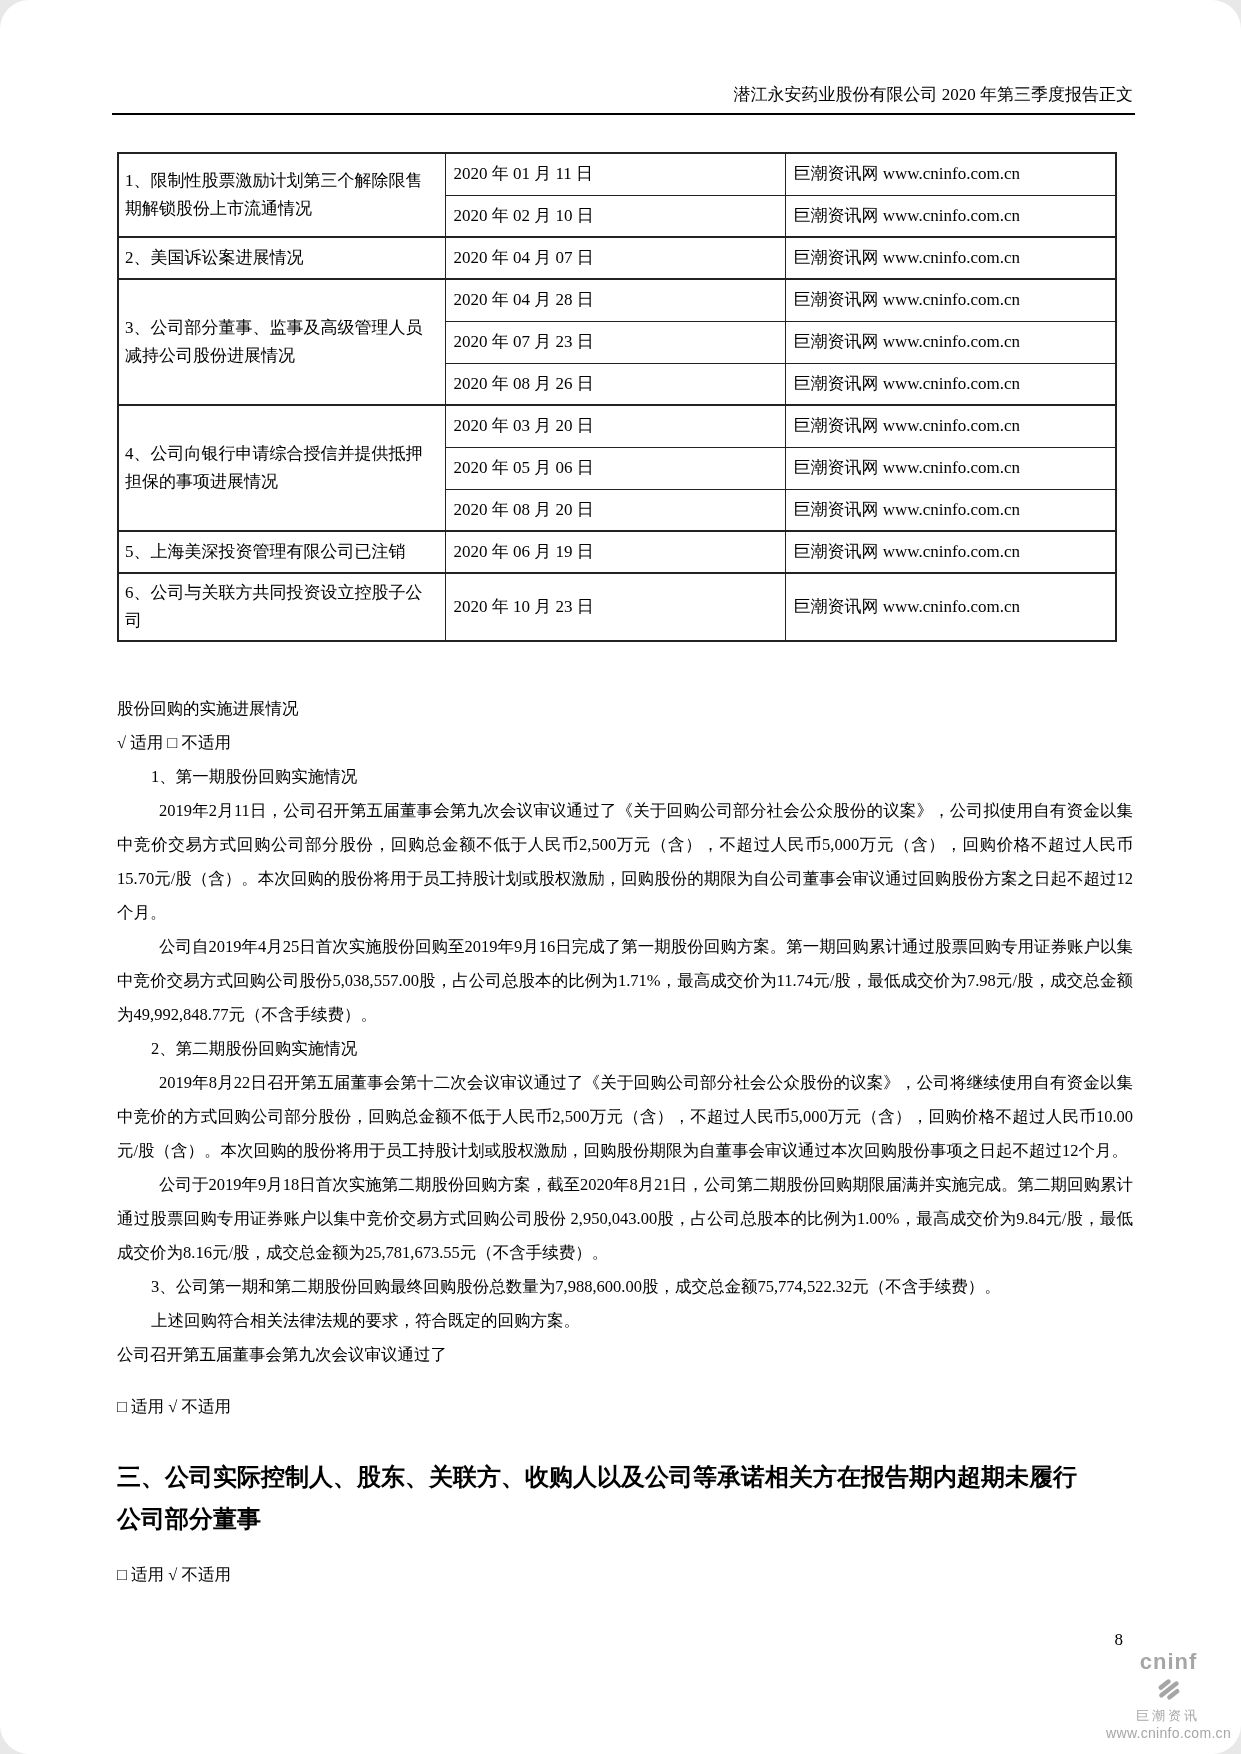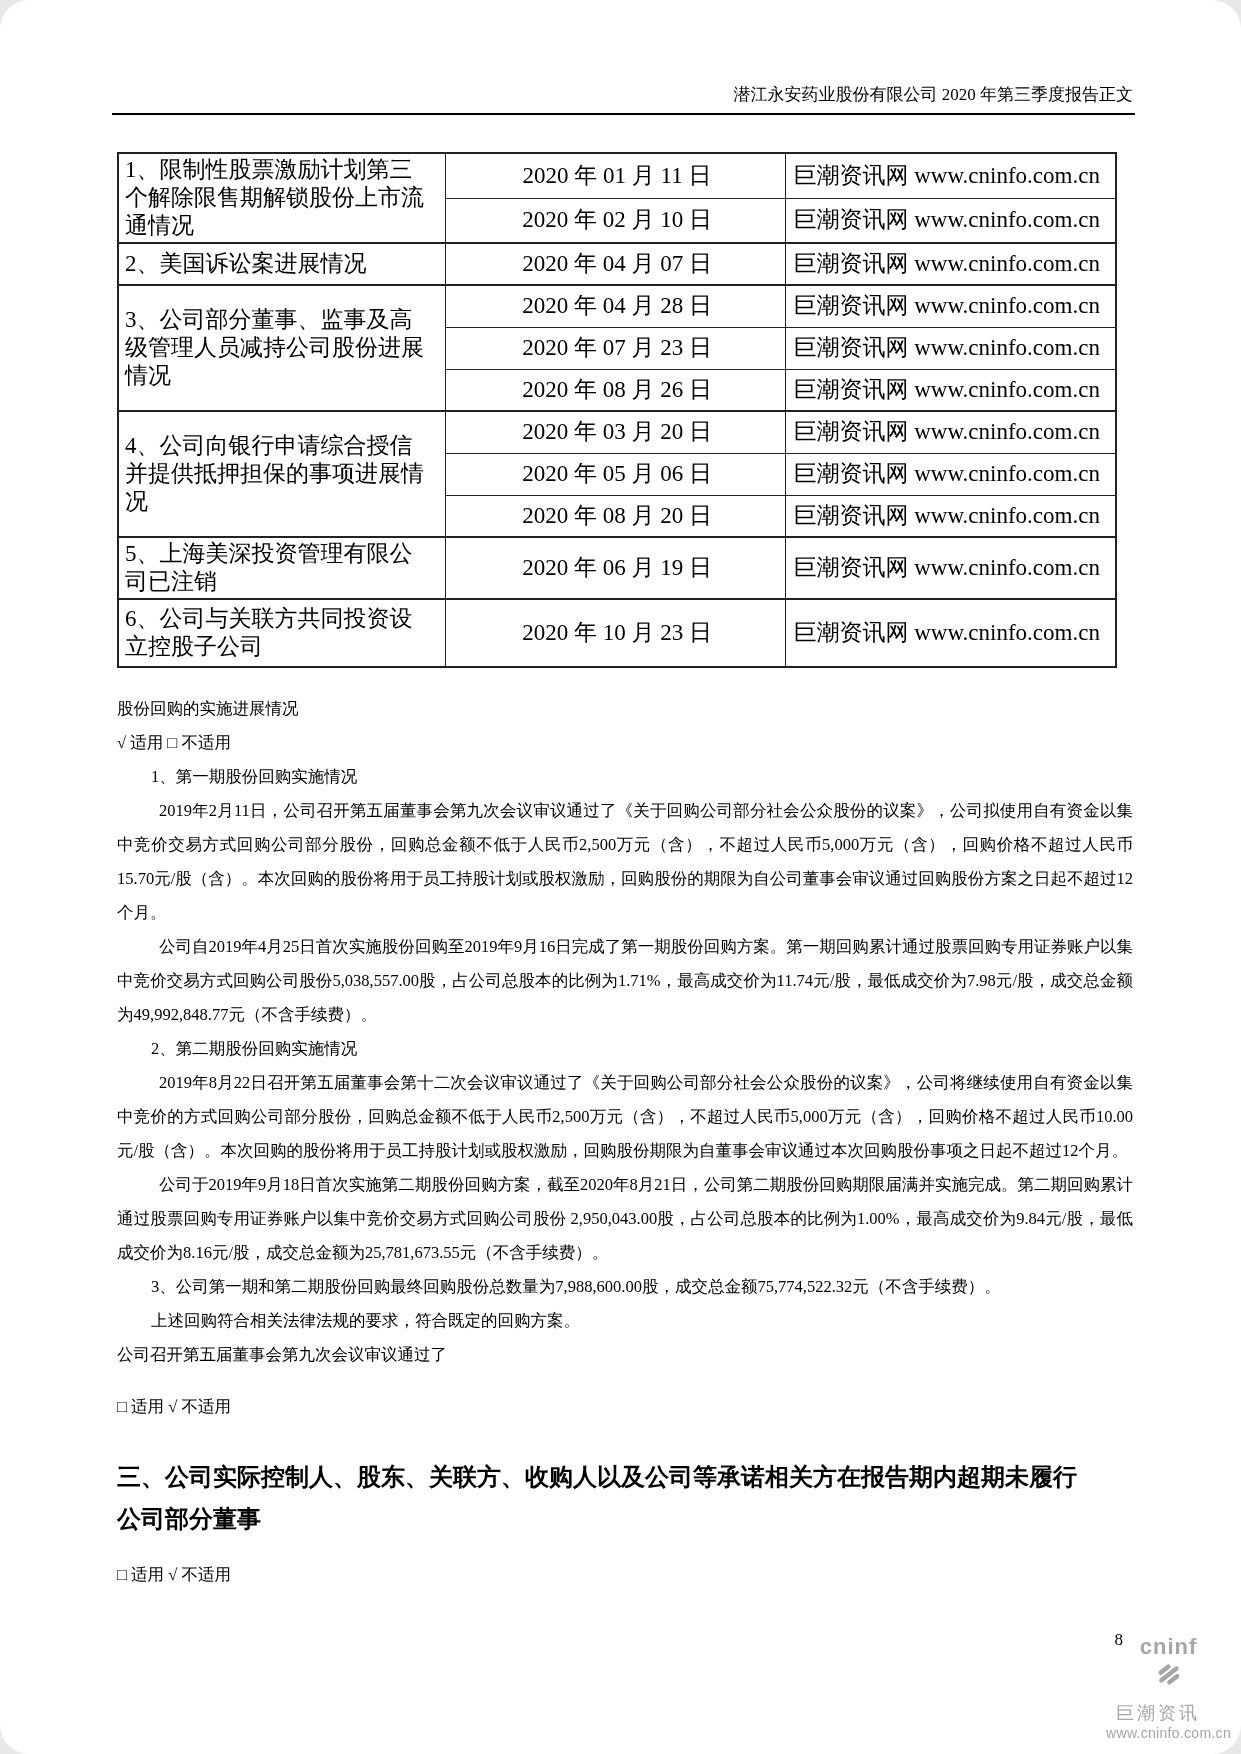--- a/index.html
+++ b/index.html
@@ -5,27 +5,27 @@
   html,body{margin:0;padding:0;background:#e8e8e8;}
   .page{position:relative;width:1241px;height:1754px;margin:0 auto;background:#ffffff;
         color:#000;font-family:"Liberation Serif","DejaVu Serif",serif;overflow:hidden;border-radius:29px;}
 
   .header-title{position:absolute;top:84px;left:112px;width:1021px;text-align:right;
         font-size:17px;line-height:22px;}
   .header-rule{position:absolute;top:113px;left:112px;width:1023px;height:0;
         border-top:2px solid #000;}
 
   table.ann{position:absolute;top:152px;left:117px;width:998px;border-collapse:collapse;
-        table-layout:fixed;font-size:23px;border:2px solid #222;}
+        table-layout:fixed;font-size:17px;border:2px solid #222;}
   table.ann td{border:1px solid #222;line-height:28px;vertical-align:middle;overflow:hidden;}
   table.ann tr{height:42px;}
   table.ann tr.tall{height:68px;}
   table.ann tr.grp td{border-top:2px solid #222;}
   td.c-item{padding:2px 11px 2px 6px;}
-  td.c-date{padding:2px 4px 2px 8px;text-align:center;}
+  td.c-date{padding:2px 4px 2px 8px;}
   td.c-site{padding:2px 4px 2px 8px;}
 
   .flow{position:absolute;top:644px;left:117px;width:1016px;font-size:16.5px;line-height:34px;margin-top:48px;}
   .flow p{margin:0;}
   .para{text-align:justify;text-indent:42px;}
   .itemline{text-indent:34px;}
   .itempara{text-align:justify;text-indent:34px;}
   .plainline{text-indent:0;}
   .checkline{text-indent:0;}
 
@@ -34,21 +34,21 @@
   .check-2{margin-top:18px !important;}
   .final-para{margin-top:16px !important;}
 
   .pagenum{position:absolute;top:1630px;left:112px;width:1011px;text-align:right;font-size:17px;}
 
   .cninfo-logo{position:absolute;right:10px;bottom:14px;color:#a6a6a6;text-align:right;
         font-family:"Liberation Sans","DejaVu Sans",sans-serif;line-height:1;}
   .logo-top{display:flex;align-items:center;justify-content:flex-end;gap:3px;flex-direction:column;}
   .logo-brand{font-size:22px;font-weight:700;letter-spacing:1px;}
   .logo-swirl{width:30px;height:27px;display:block;}
-  .logo-cn{font-size:18px;letter-spacing:3px;margin:16px 31px 0 0;}
+  .logo-cn{font-size:13px;letter-spacing:3px;margin:6px 31px 0 0;}
   .logo-url{font-size:14px;margin-top:4px;letter-spacing:0.3px;}
 </style>
 </head>
 <body>
 
 <div class="page">
 
   <div class="header-title">潜江永安药业股份有限公司 2020 年第三季度报告正文</div>
   <div class="header-rule"></div>
 

